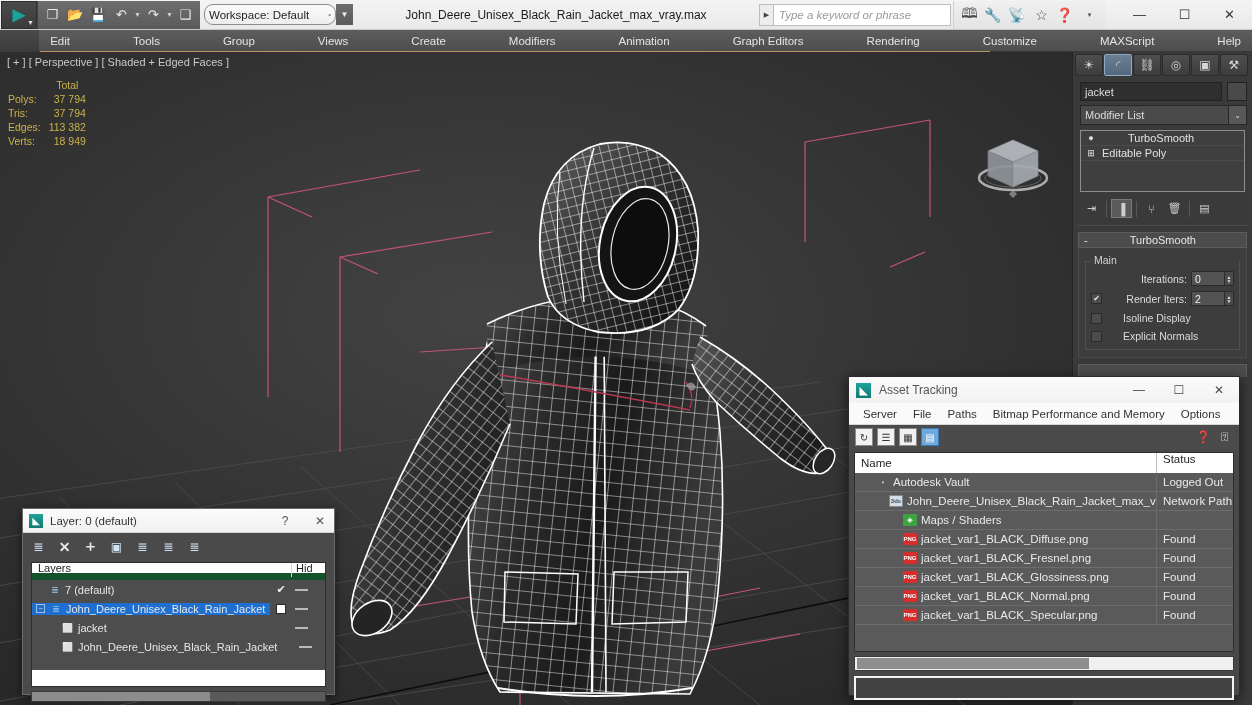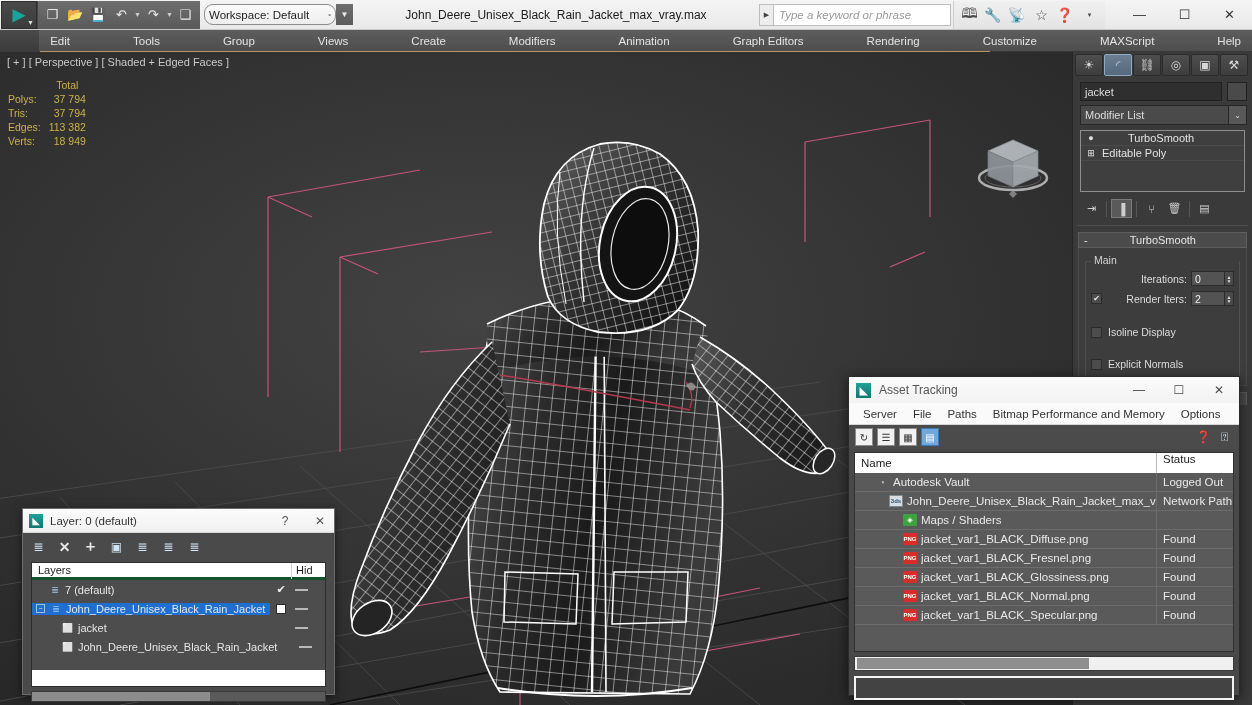--- a/index.html
+++ b/index.html
@@ -154,21 +154,21 @@
   .grp-title { position:absolute; left:5px; top:-7px; background:#3d3d3d; padding:0 3px;
      font-size:10.5px; color:#d4d4d4;}
   .fldrow { display:flex; align-items:center; justify-content:flex-end; gap:4px; margin-top:5px; }
   .fldrow .lab { font-size:10.5px; color:#dcdcdc; }
   .spin { display:flex; }
   .spinval { width:34px;height:15px;background:#535353;border:1px solid #2b2b2b;
     color:#efefef;font-size:10.5px;padding-left:3px; display:flex;align-items:center;}
   .spinarr { width:9px;height:15px;background:#4a4a4a;border:1px solid #2b2b2b;border-left:none;
     display:flex;flex-direction:column;align-items:center;justify-content:center;
     font-size:5px;line-height:4px;color:#ddd;}
-  .chkrow { display:flex; align-items:flex-end; gap:6px; margin-top:20px; }
+  .chkrow { display:flex; align-items:flex-end; gap:21px; margin-top:6px; }
   .chk { width:11px;height:11px;background:#4c4c4c;border:1px solid #2b2b2b;
     display:flex;align-items:center;justify-content:center;font-size:8px;color:#e8e8e8;}
   .chklab { font-size:10.5px; color:#dcdcdc; }
   .partial-rollup { margin: 6px 5px 0 5px; height:13px; overflow:hidden;}
 
   
   .layerdlg {
     position:absolute; left:22px; top:508px; width:313px; height:187px;
     background:#4a4a4a; border:1px solid #6a6a6a;
     box-shadow: 0 2px 9px rgba(0,0,0,.55);
@@ -184,21 +184,21 @@
   .ldlg-btn { width:28px;height:24px;display:flex;align-items:center;justify-content:center;
      font-size:12px;color:#555;cursor:pointer;}
   .ldlg-toolbar { height:27px; background:#4a4a4a; display:flex; align-items:center;
      padding-left:7px; gap:9px; }
   .ltool { width:17px;height:17px;display:flex;align-items:center;justify-content:center;
      font-size:12px;color:#cfe4f5;cursor:pointer;}
   .ltool.x { color:#e8e8e8; font-weight:bold; font-size:14px;}
   .ltool.plus { color:#e8e8e8; font-weight:bold; font-size:15px;}
   .ldlg-list { margin: 2px 8px 0 8px; background:#fff; border:1px solid #2e2e2e; height:125px; overflow:hidden;}
   .lhdr { height:17px; background:#fff; display:flex; align-items:center;
-     font-size:11px; color:#1c1c1c; border-bottom:3px solid #14532d;}
+     font-size:11px; color:#1c1c1c; border-bottom:7px solid #14532d;}
   .lhdr .c1 { flex:1; padding-left:6px; border-right:1px solid #d4d4d4; height:17px;line-height:17px;}
   .lhdr .c2 { width:33px; padding-left:4px; height:17px;line-height:17px;}
   .lbody { background:#4d4d4d; height:90px; }
   .lrow { height:19px; display:flex; align-items:center; font-size:11px; color:#e6e6e6; }
   .lrow .nm { flex:1; display:flex; align-items:center; gap:4px; padding-left:4px; white-space:nowrap;}
   .lrow.sel .nm { background:#1f6fd0; }
   .lrow .hidcell { width:33px; display:flex; align-items:center; justify-content:flex-start;
     padding-left:3px; }
   .lrow .hidcell2 { width:22px; display:flex; align-items:center; justify-content:center;}
   .dash { width:13px;height:2px;background:#b9b9b9;}

